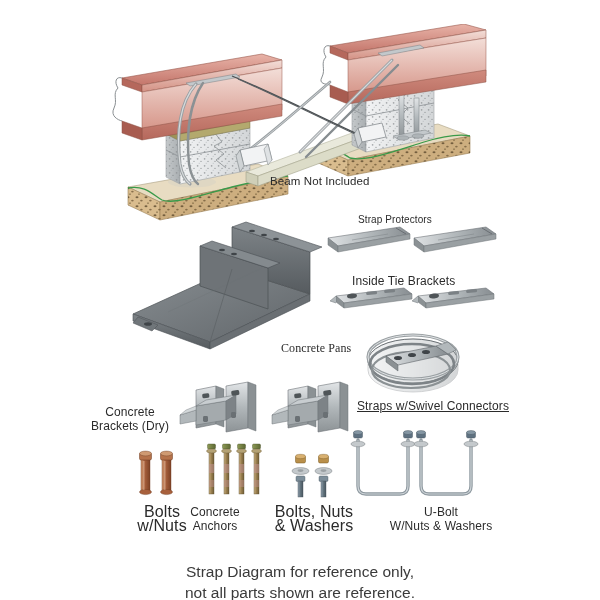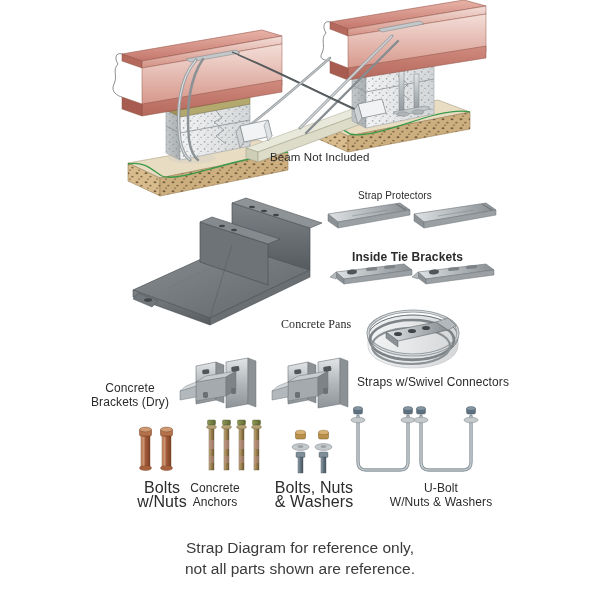--- a/index.html
+++ b/index.html
@@ -1,21 +1,21 @@
 <!DOCTYPE html>
 <html><head>
 <meta charset="utf-8">
 <style>
   html,body{margin:0;padding:0;background:#ffffff;}
   body{
     width:600px;height:600px;overflow:hidden;position:relative;
     font-family:"Liberation Sans","DejaVu Sans",sans-serif;
     color:#231f20;
   }
-  #stage{position:absolute;inset:0;width:600px;height:436px;}
+  #stage{position:absolute;inset:0;width:600px;height:436px;margin-top:24px;}
   .lbl{position:absolute;font-size:11.5px;line-height:14px;color:#2b2b2b;letter-spacing:.1px;white-space:pre;}
   .lbl.ctr{text-align:center;}
   .footer{position:absolute;left:0;right:0;text-align:center;font-size:15.5px;line-height:21px;color:#3a3a3a;}
   svg{position:absolute;left:0;top:0;}
 </style>
 </head>
 <body>
 
 <div id="stage">
 
@@ -412,23 +412,23 @@
     <rect x="416.5" y="408" width="9" height="6" rx="1.4" fill="#5e7180" stroke="#3c4b56" stroke-width="0.4"></rect>
     <ellipse cx="421" cy="408.5" rx="4.5" ry="2" fill="#8496a3" stroke="#3c4b56" stroke-width="0.4"></ellipse>
     <rect x="466.5" y="408" width="9" height="6" rx="1.4" fill="#5e7180" stroke="#3c4b56" stroke-width="0.4"></rect>
     <ellipse cx="471" cy="408.5" rx="4.5" ry="2" fill="#8496a3" stroke="#3c4b56" stroke-width="0.4"></ellipse>
   </g>
 
 </svg>
 
 <div class="lbl" style="left:270px;top:150px;">Beam Not Included</div>
 <div class="lbl" style="left:358px;top:189px;font-size:10px;">Strap Protectors</div>
-<div class="lbl" style="left:352px;top:250px;font-size:12px;font-weight:bold;">Inside Tie Brackets</div>
+<div class="lbl" style="left:352px;top:250px;font-size:12px;">Inside Tie Brackets</div>
 <div class="lbl" style="left:281px;top:317px;font-size:12px;font-family:Liberation Serif, serif;">Concrete Pans</div>
-<div class="lbl" style="left:357px;top:375px;font-size:12px;">Straps w/Swivel Connectors</div>
+<div class="lbl" style="left:357px;top:375px;font-size:12px;text-decoration:underline;">Straps w/Swivel Connectors</div>
 <div class="lbl ctr" style="left:70px;top:381px;width:120px;font-size:12px;">Concrete
 Brackets (Dry)</div>
 <div class="lbl ctr" style="left:132px;top:481px;width:60px;font-size:16px;">Bolts
 w/Nuts</div>
 <div class="lbl ctr" style="left:180px;top:481px;width:70px;font-size:12px;">Concrete
 Anchors</div>
 <div class="lbl ctr" style="left:274px;top:481px;width:80px;font-size:16px;">Bolts, Nuts
 &amp; Washers</div>
 <div class="lbl ctr" style="left:376px;top:481px;width:130px;font-size:12px;">U-Bolt
 W/Nuts &amp; Washers</div>

